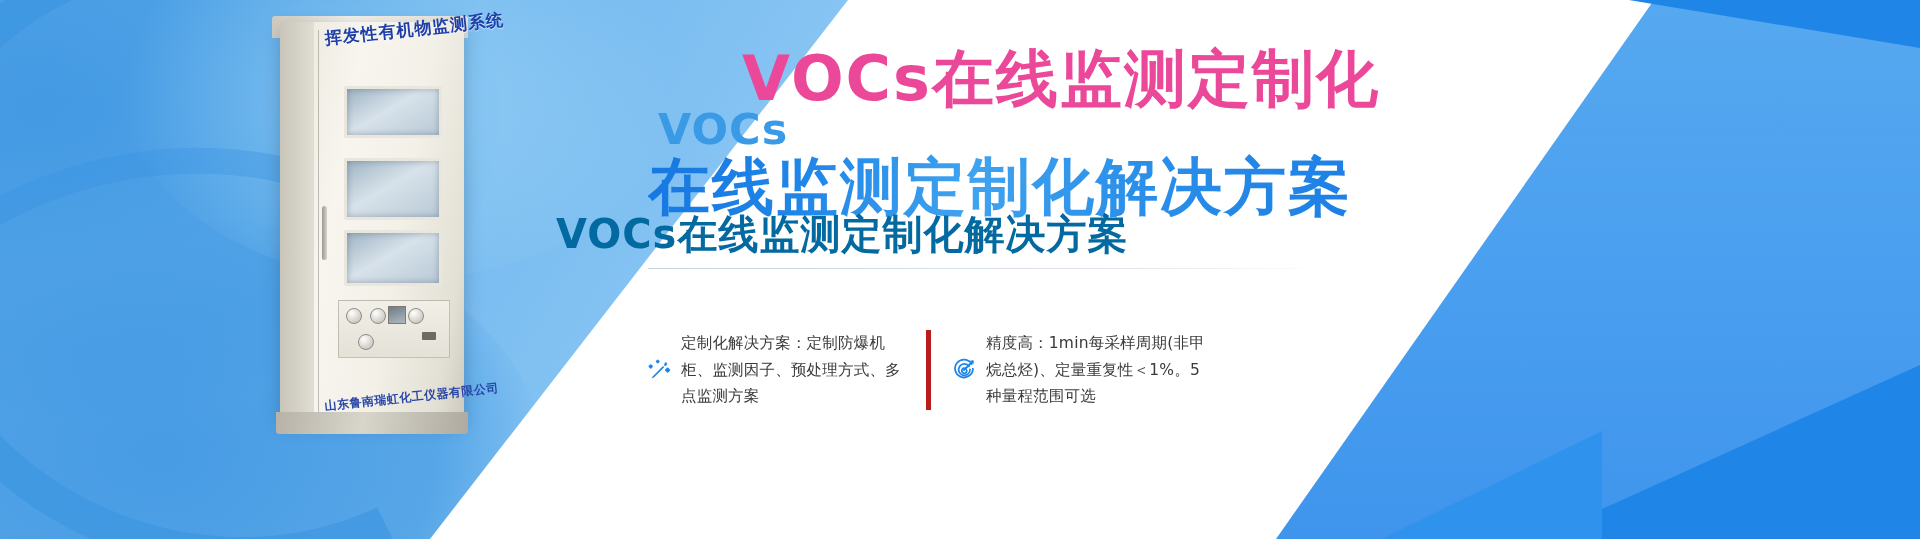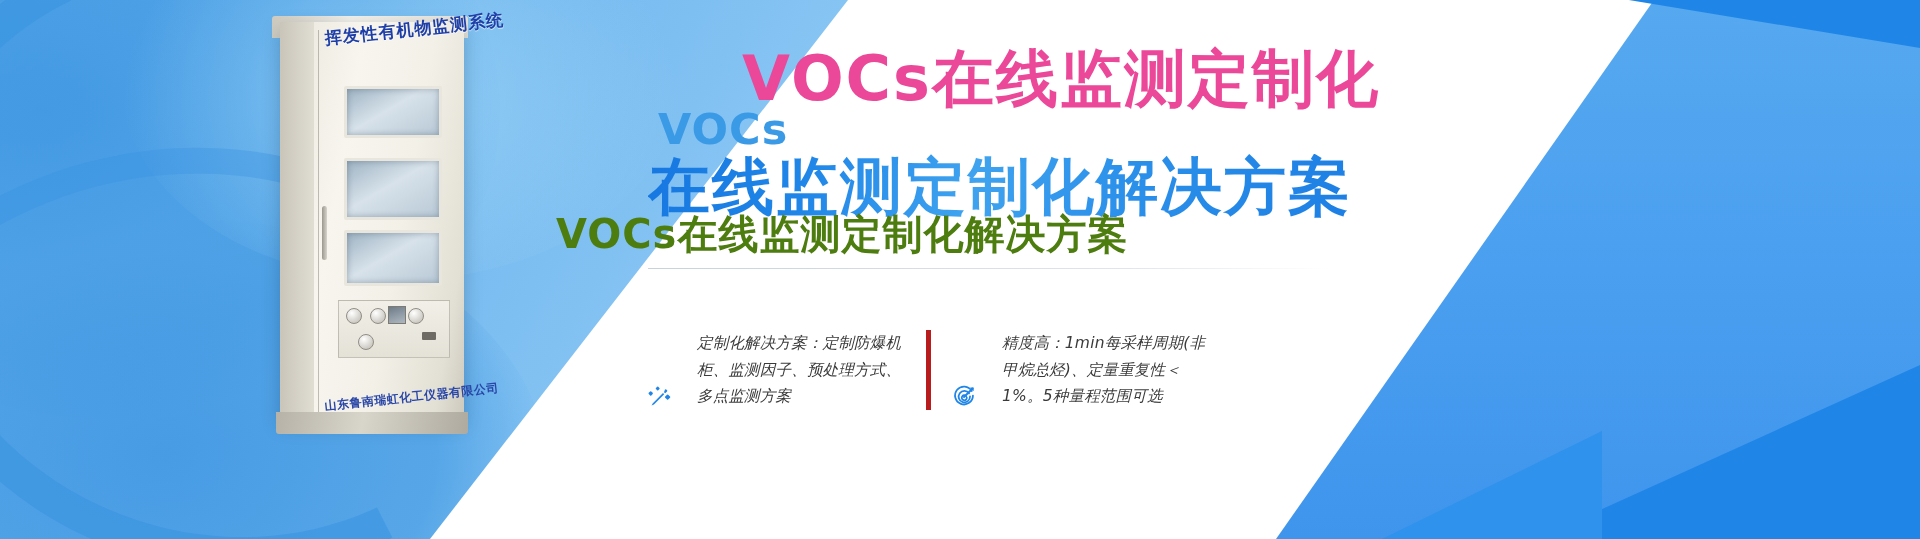--- a/index.html
+++ b/index.html
@@ -148,21 +148,21 @@
   
   .ghost-top{
     position:absolute;left:742px;top:48px;
     font-size:62px;font-weight:bold;letter-spacing:2px;
     color:#ec4899;white-space:nowrap;line-height:1;
     font-family:"DejaVu Sans","Liberation Sans",sans-serif;
   }
   .ghost-bottom{
     position:absolute;left:556px;top:214px;
     font-size:40px;font-weight:bold;letter-spacing:1px;
-    color:#4d7c0f;white-space:nowrap;line-height:1;
+    color:#0369a1;white-space:nowrap;line-height:1;
     font-family:"DejaVu Sans","Liberation Sans",sans-serif;
     text-align:center;
   }
 
   
   .headline-wrap{position:absolute;left:648px;top:108px;}
   .head-vocs{
     font-size:43px;font-weight:bold;color:#3b9ae6;
     letter-spacing:1px;line-height:1.02;margin:0 0 2px 10px;
     font-family:"DejaVu Sans","Liberation Sans",sans-serif;
@@ -180,22 +180,22 @@
     position:absolute;left:648px;top:268px;width:680px;height:1px;
     background:linear-gradient(90deg,#c9d2da,#dfe5ea 70%,rgba(223,229,234,0));
   }
 
   
   .features{
     position:absolute;left:646px;top:330px;
     display:flex;align-items:flex-start;
   }
   .feat{
-    display:flex;align-items:flex-end;gap:25px;
-    width:262px;padding-right:18px;font-style:italic;
+    display:flex;align-items:center;gap:9px;
+    width:262px;padding-right:18px;
   }
   .feat + .feat{border-left:5px solid #b91c1c;padding-left:20px;}
   .feat-icon{flex:0 0 auto;width:26px;height:26px;margin-top:1px;}
   .feat-text{
     font-size:15.5px;line-height:1.72;color:#3a3a3a;
     font-family:"DejaVu Sans","Liberation Sans",sans-serif;
     letter-spacing:.2px;
   }
 </style>
 </head>

